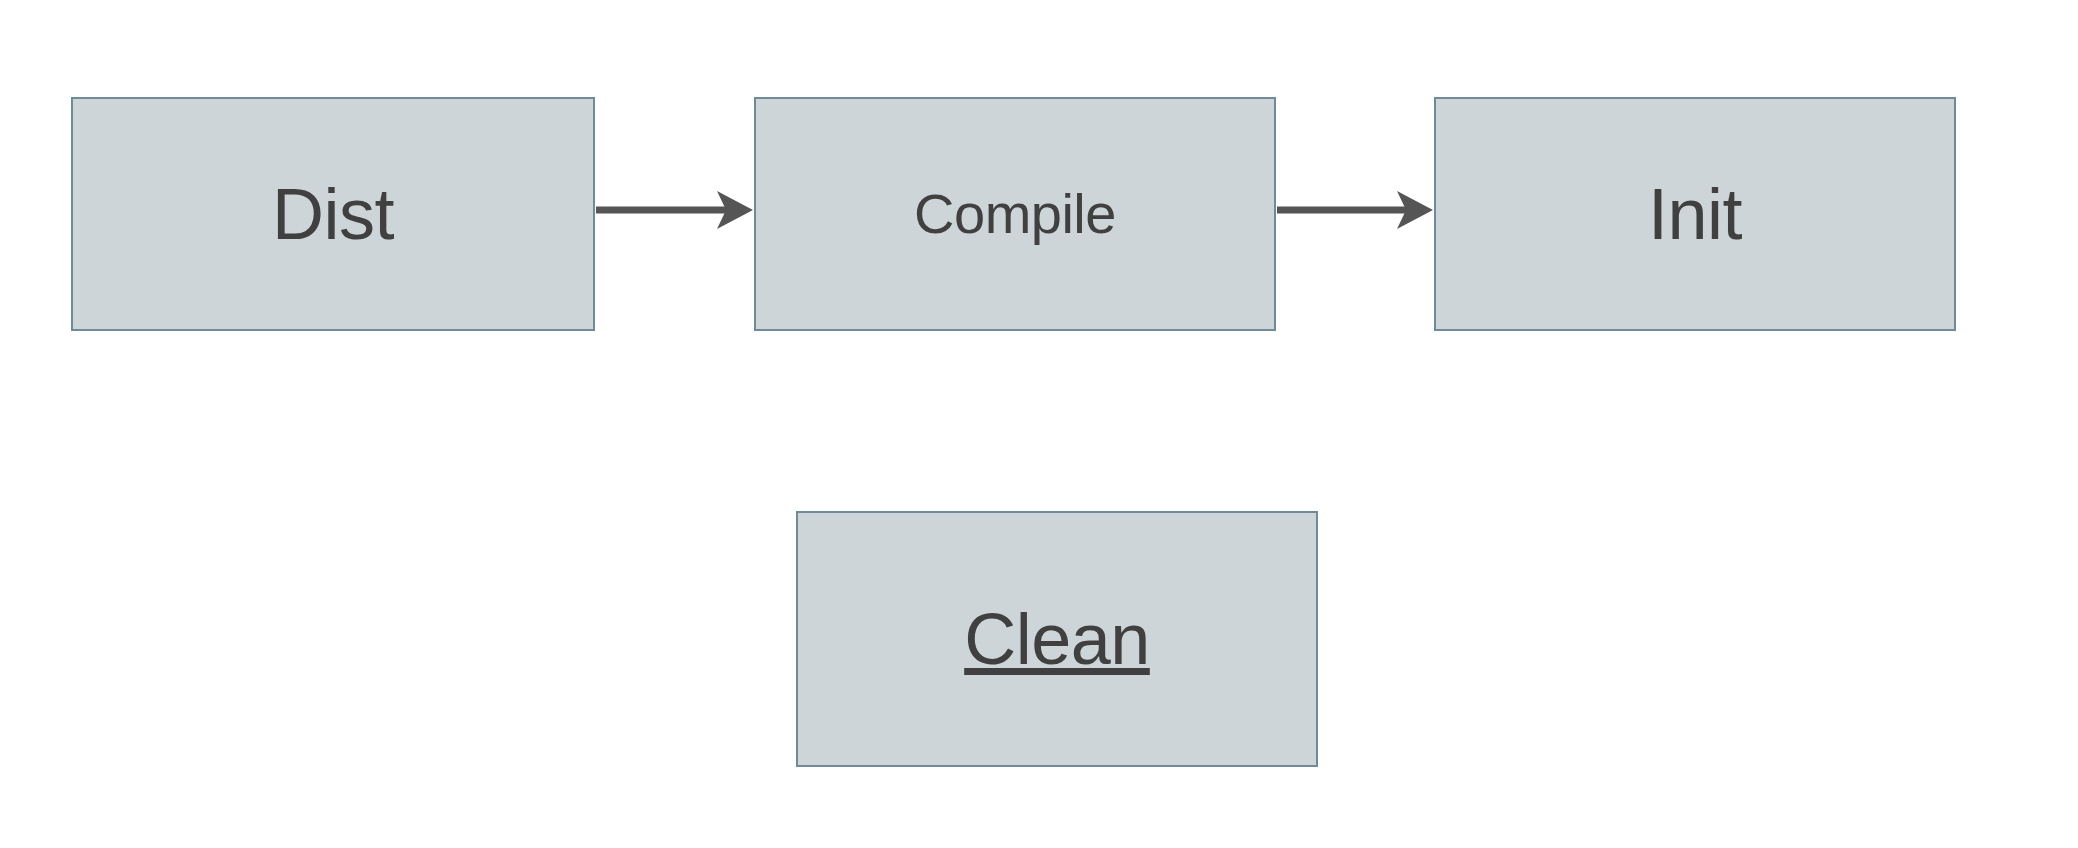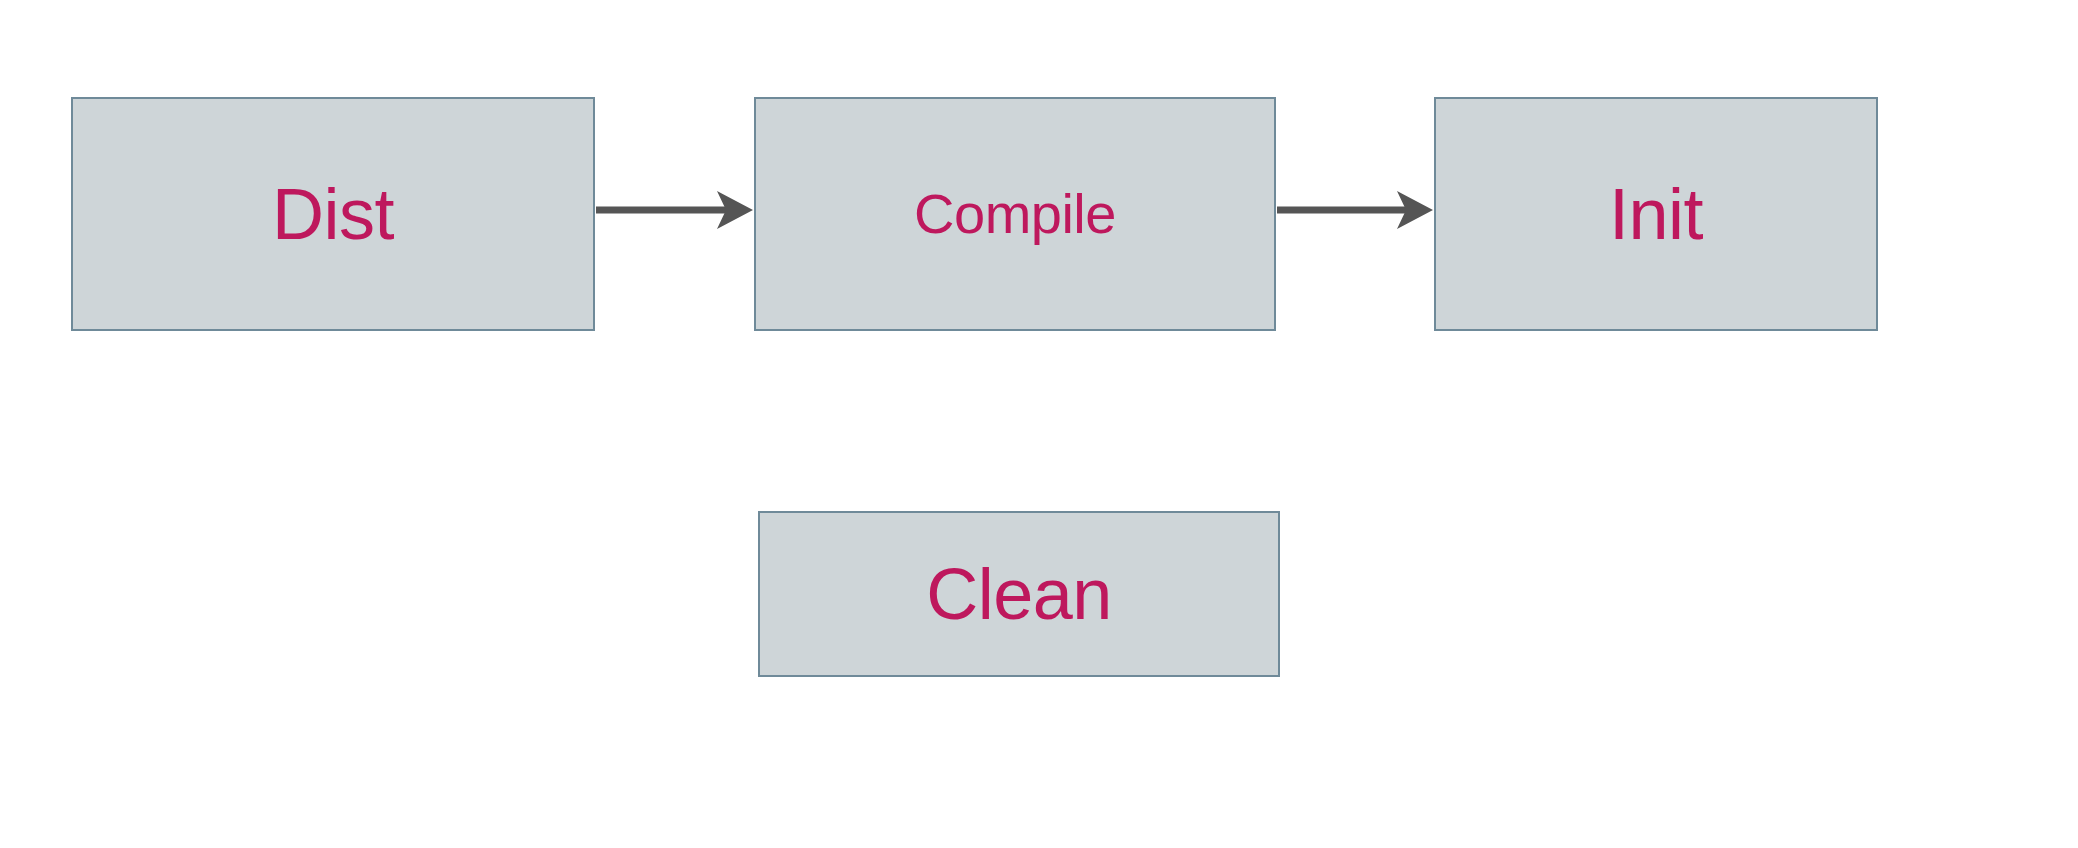--- a/index.html
+++ b/index.html
@@ -17,21 +17,21 @@
     font-family: "Liberation Sans", sans-serif;
   }
   .node {
     position: absolute;
     box-sizing: border-box;
     background: #ced5d8;
     border: 2px solid #6f8a99;
     display: flex;
     align-items: center;
     justify-content: center;
-    color: #be185d;
+    color: #404040;
     font-family: "Liberation Sans", sans-serif;
     font-weight: 400;
     letter-spacing: -0.5px;
     user-select: none;
   }
   .node-label {
     display: block;
     line-height: 1;
     white-space: nowrap;
   }
@@ -69,21 +69,21 @@
   </svg>
 
   <div class="node" style="left:71px; top:97px; width:524px; height:234px; font-size:72px;">
     <span class="node-label">Dist</span>
   </div>
 
   <div class="node" style="left:754px; top:97px; width:522px; height:234px; font-size:56px;">
     <span class="node-label">Compile</span>
   </div>
 
-  <div class="node" style="left:1434px; top:97px; width:444px; height:234px; font-size:72px;">
+  <div class="node" style="left:1434px; top:97px; width:522px; height:234px; font-size:72px;">
     <span class="node-label">Init</span>
   </div>
 
-  <div class="node" style="left:758px; top:511px; width:522px; height:166px; font-size:72px;">
+  <div class="node" style="left:796px; top:511px; width:522px; height:256px; font-size:72px;text-decoration:underline;">
     <span class="node-label">Clean</span>
   </div>
 
 </div>
 
 </body></html>

